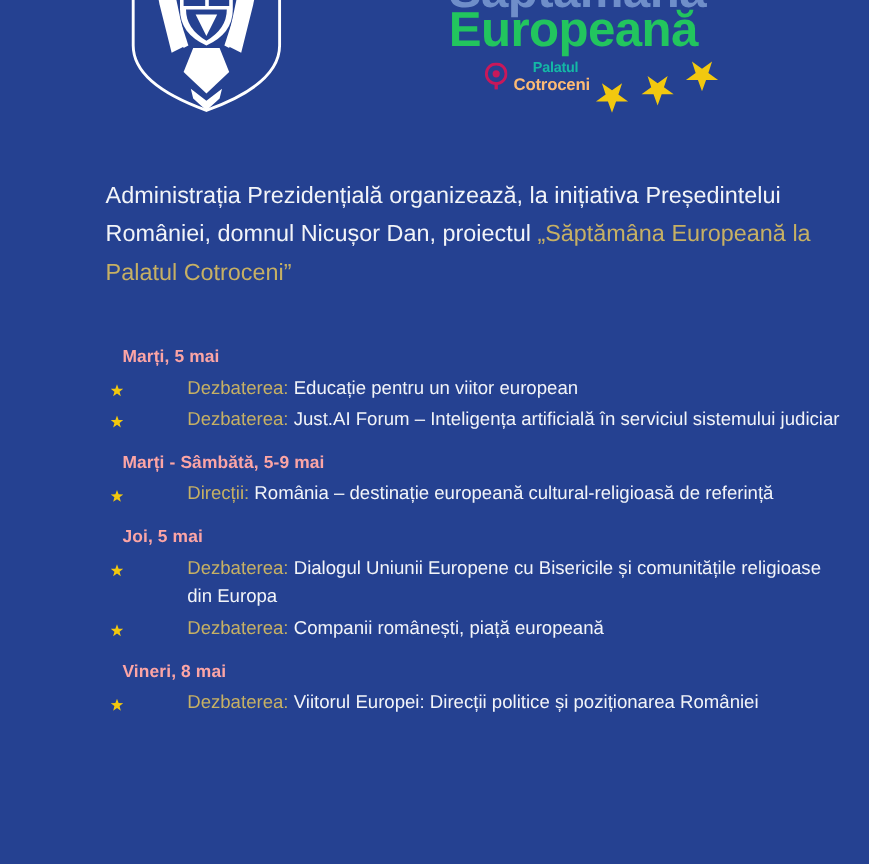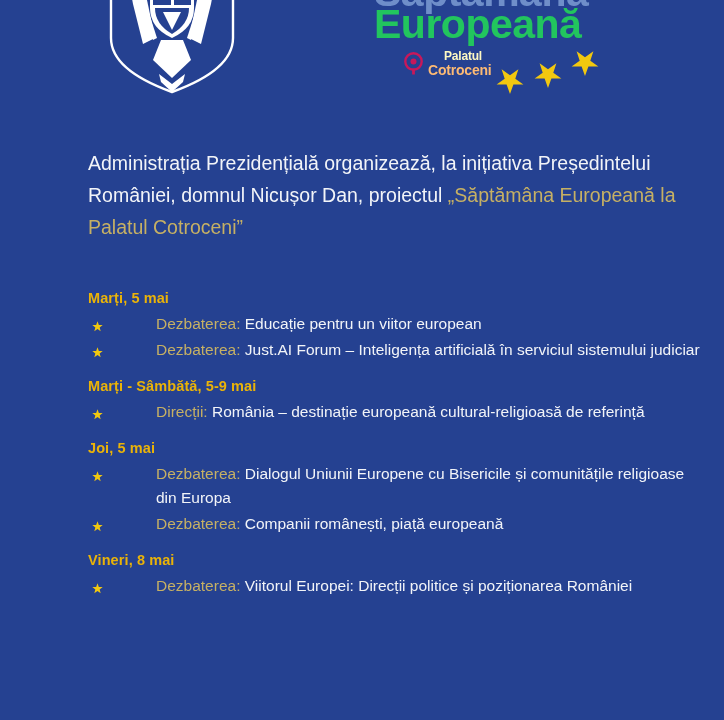--- a/index.html
+++ b/index.html
@@ -79,21 +79,21 @@
 
   .palatul-text {
     display: flex;
     flex-direction: column;
     line-height: 1.0;
   }
 
   .palatul-word {
     font-size: 12px;
     font-weight: bold;
-    color: #fef9c3;
+    color: #14b8a6;
     letter-spacing: -0.2px;
     padding-left: 16px;
   }
 
   .cotroceni-word {
     font-size: 14px;
     font-weight: bold;
     color: #fdba74;
     letter-spacing: -0.2px;
     margin-top: 1px;
@@ -131,23 +131,24 @@
     width: 620px;
   }
 
   .day-block {
     margin-bottom: 16px;
   }
 
   .day-title {
     font-size: 14.5px;
     font-weight: bold;
-    color: #eab308;
+    color: #fca5a5;
     margin-bottom: 6px;
     letter-spacing: 0.1px;
+    margin-left: 14px;
   }
 
   .event-row {
     display: flex;
     align-items: flex-start;
     margin-bottom: 2px;
     gap: 21px;
   }
 
   .star-bullet {

